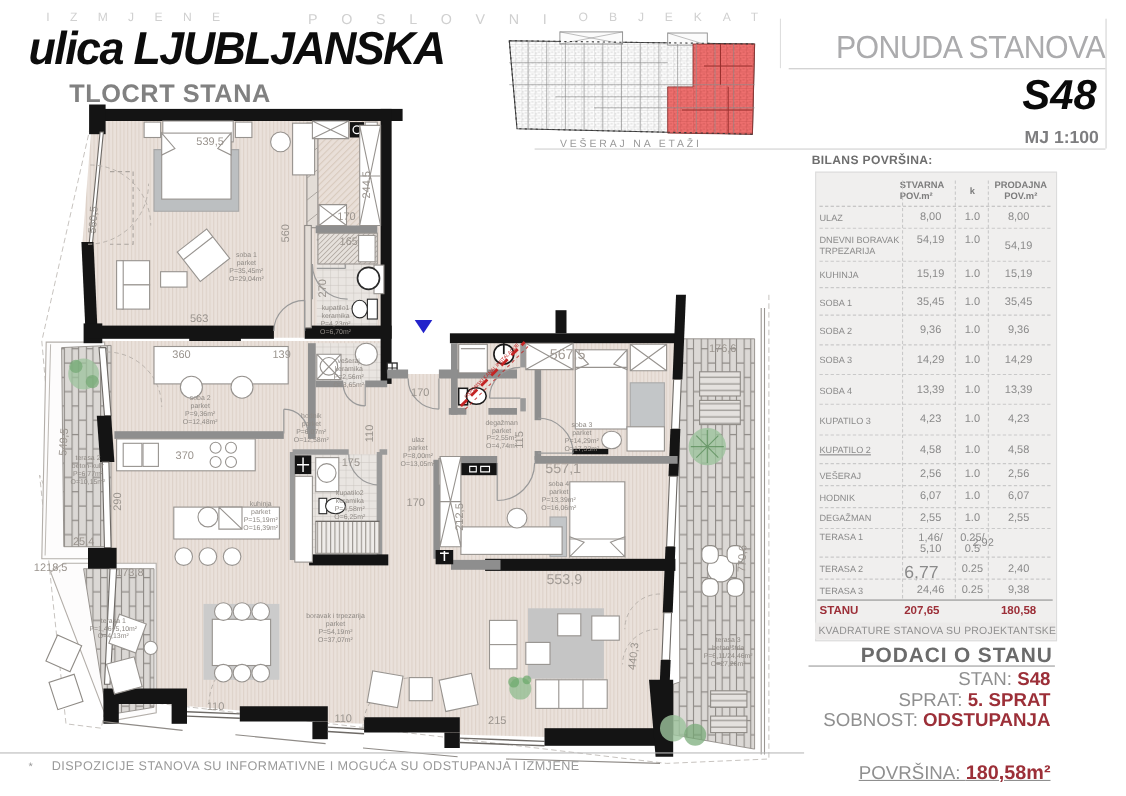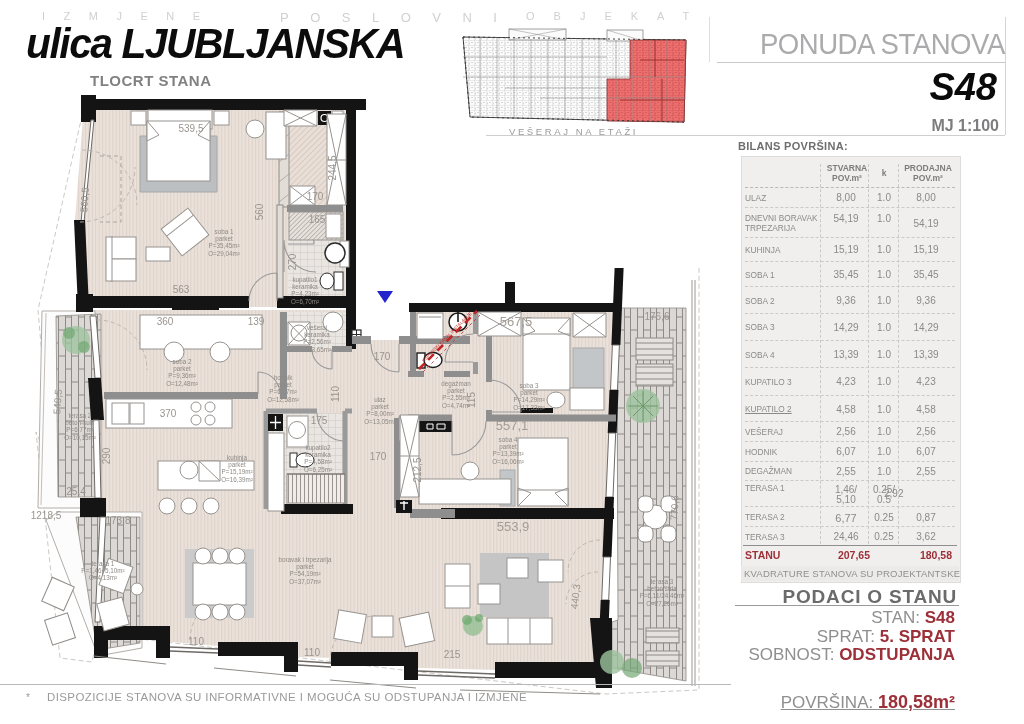--- a/index.html
+++ b/index.html
@@ -15,21 +15,21 @@
 <body>
 
 <div class="abs" style="left:42px;top:10px;font-size:11px;color:#d0d0d0;letter-spacing:18.5px;">IZMJENE</div>
 
 <div class="abs" style="left:280px;top:10px;font-size:13px;color:#d0d0d0;letter-spacing:21.5px;">POSLOVNI</div>
 
 <div class="abs" style="left:526px;top:10px;font-size:11px;color:#d0d0d0;letter-spacing:19px;">OBJEKAT</div>
 
 <div class="abs" style="left:26px;top:20px;font-size:42px;font-weight:bold;font-style:italic;color:#0c0c0c;letter-spacing:-1.5px;transform:scaleX(0.97);transform-origin:left top;">ulica LJUBLJANSKA</div>
 
-<div class="abs" style="left:90px;top:72px;font-size:15px;font-weight:bold;color:#818181;letter-spacing:0.5px;">TLOCRT STANA</div>
+<div class="abs" style="left:63px;top:72px;font-size:23px;font-weight:bold;color:#818181;letter-spacing:0.5px;">TLOCRT STANA</div>
 
 <div class="abs" style="left:509px;top:126px;font-size:9.5px;color:#9a9a9a;letter-spacing:2.6px;">VEŠERAJ NA ETAŽI</div>
 
 <div class="abs" style="right:19px;top:28px;font-size:29px;color:#ababad;letter-spacing:-0.5px;transform:scaleX(0.95);transform-origin:right top;">PONUDA STANOVA</div>
 
 <div class="abs" style="left:717px;top:62px;width:288px;height:1px;background:#c9c9c9;"></div>
 
 <div class="abs" style="right:27px;top:66px;font-size:38px;font-weight:bold;font-style:italic;color:#0a0a0a;">S48</div>
 
 <div class="abs" style="right:25px;top:117px;font-size:16px;font-weight:bold;color:#7d7d7f;">MJ 1:100</div>
@@ -37,21 +37,21 @@
 <div class="abs" style="left:486px;top:135px;width:519px;height:1px;background:#cfcfcf;"></div>
 
 <div class="abs" style="left:1005px;top:17px;width:1px;height:118px;background:#d4d4d4;"></div>
 
 <div class="abs" style="left:709px;top:17px;width:1px;height:45px;background:#dedede;"></div>
 
 <div class="abs" style="left:738px;top:140px;font-size:11px;font-weight:bold;color:#6e6e6e;letter-spacing:0.3px;">BILANS POVRŠINA:</div>
 
 <div class="abs" style="left:741px;top:156px;width:218px;height:425px;background:#f0efee;border:1px solid #dcdcdc;"></div>
 
-<div class="abs" style="left:818px;top:163px;width:58px;text-align:center;font-size:8.5px;font-weight:bold;color:#7d7d7d;line-height:10px;white-space:normal;">STVARNA<br>POV.m²</div>
+<div class="abs" style="left:818px;top:163px;width:58px;font-size:8.5px;font-weight:bold;color:#7d7d7d;line-height:10px;white-space:normal;">STVARNA<br>POV.m²</div>
 
 <div class="abs" style="left:872px;top:168px;width:24px;text-align:center;font-size:8.5px;font-weight:bold;color:#7d7d7d;">k</div>
 
 <div class="abs" style="left:898px;top:163px;width:60px;text-align:center;font-size:8.5px;font-weight:bold;color:#7d7d7d;line-height:10px;white-space:normal;">PRODAJNA<br>POV.m²</div>
 
 <div class="abs" style="left:745px;top:187px;width:210px;height:0;border-top:1px dashed #b9b9b9;"></div>
 
 <div class="abs" style="left:745px;top:193px;width:78px;font-size:8.3px;color:#8a8a8a;">ULAZ</div>
 <div class="abs" style="left:822px;top:192px;width:48px;text-align:center;font-size:10px;color:#8a8a8a;">8,00</div>
 <div class="abs" style="left:870px;top:192px;width:28px;text-align:center;font-size:10px;color:#8a8a8a;">1.0</div>
@@ -124,39 +124,39 @@
 <div class="abs" style="left:900px;top:466px;width:52px;text-align:center;font-size:10px;color:#8a8a8a;">2,55</div>
 <div class="abs" style="left:745px;top:480px;width:210px;height:0;border-top:1px dashed #c9c9c9;"></div>
 
 <div class="abs" style="left:745px;top:484px;width:78px;font-size:8.3px;color:#8a8a8a;line-height:9.5px;white-space:normal;">TERASA 1</div>
 <div class="abs" style="left:822px;top:485px;width:48px;text-align:center;font-size:10px;color:#8a8a8a;line-height:9.5px;white-space:normal;">1,46/<br>5,10</div>
 <div class="abs" style="left:870px;top:485px;width:28px;text-align:center;font-size:10px;color:#8a8a8a;line-height:9.5px;white-space:normal;">0.25/<br>0.5</div>
 <div class="abs" style="left:884px;top:488px;width:52px;font-size:10px;color:#8a8a8a;">2,92</div>
 <div class="abs" style="left:745px;top:506px;width:210px;height:0;border-top:1px dashed #c9c9c9;"></div>
 
 <div class="abs" style="left:745px;top:512px;width:78px;font-size:8.3px;color:#8a8a8a;">TERASA 2</div>
-<div class="abs" style="left:822px;top:512px;width:48px;text-align:center;font-size:11px;color:#8a8a8a;">6,77</div>
+<div class="abs" style="left:822px;top:512px;width:48px;text-align:left;font-size:16px;color:#8a8a8a;">6,77</div>
 <div class="abs" style="left:870px;top:512px;width:28px;text-align:center;font-size:10px;color:#8a8a8a;">0.25</div>
-<div class="abs" style="left:900px;top:512px;width:52px;text-align:center;font-size:10px;color:#8a8a8a;">0,87</div>
+<div class="abs" style="left:900px;top:512px;width:52px;text-align:center;font-size:10px;color:#8a8a8a;">2,40</div>
 <div class="abs" style="left:745px;top:526px;width:210px;height:0;border-top:1px dashed #c9c9c9;"></div>
 
 <div class="abs" style="left:745px;top:532px;width:78px;font-size:8.3px;color:#8a8a8a;">TERASA 3</div>
 <div class="abs" style="left:822px;top:531px;width:48px;text-align:center;font-size:10px;color:#8a8a8a;">24,46</div>
 <div class="abs" style="left:870px;top:531px;width:28px;text-align:center;font-size:10px;color:#8a8a8a;">0.25</div>
-<div class="abs" style="left:900px;top:531px;width:52px;text-align:center;font-size:10px;color:#8a8a8a;">3,62</div>
+<div class="abs" style="left:900px;top:531px;width:52px;text-align:center;font-size:10px;color:#8a8a8a;">9,38</div>
 
 <div class="abs" style="left:820px;top:164px;width:0;height:380px;border-left:1px dashed #c9c9c9;"></div>
 <div class="abs" style="left:868px;top:164px;width:0;height:380px;border-left:1px dashed #c9c9c9;"></div>
 <div class="abs" style="left:898px;top:164px;width:0;height:380px;border-left:1px dashed #c9c9c9;"></div>
 
 <div class="abs" style="left:743px;top:545px;width:214px;height:1px;background:#8f8f8f;"></div>
 
 <div class="abs" style="left:745px;top:549px;font-size:10.5px;font-weight:bold;color:#9c2f38;">STANU</div>
-<div class="abs" style="left:822px;top:549px;width:48px;text-align:right;font-size:10.5px;font-weight:bold;color:#9c2f38;">207,65</div>
-<div class="abs" style="left:900px;top:549px;width:52px;text-align:right;font-size:10.5px;font-weight:bold;color:#9c2f38;">180,58</div>
+<div class="abs" style="left:822px;top:549px;width:48px;text-align:left;font-size:10.5px;font-weight:bold;color:#9c2f38;">207,65</div>
+<div class="abs" style="left:900px;top:549px;width:52px;text-align:center;font-size:10.5px;font-weight:bold;color:#9c2f38;">180,58</div>
 
 <div class="abs" style="left:741px;top:566px;width:218px;height:15px;background:#eceae9;"></div>
 <div class="abs" style="left:744px;top:568px;font-size:9.5px;color:#8f8f8f;letter-spacing:0.2px;">KVADRATURE STANOVA SU PROJEKTANTSKE</div>
 
 <div class="abs" style="right:67px;top:586px;font-size:19px;font-weight:bold;color:#6b6b6b;letter-spacing:0.8px;">PODACI O STANU</div>
 
 <div class="abs" style="left:735px;top:605px;width:224px;height:1px;background:#9a9a9a;"></div>
 
 <div class="abs" style="right:69px;top:608px;font-size:17px;color:#8f8f8f;">STAN: <b style="color:#9c2f38;">S48</b></div>
 

